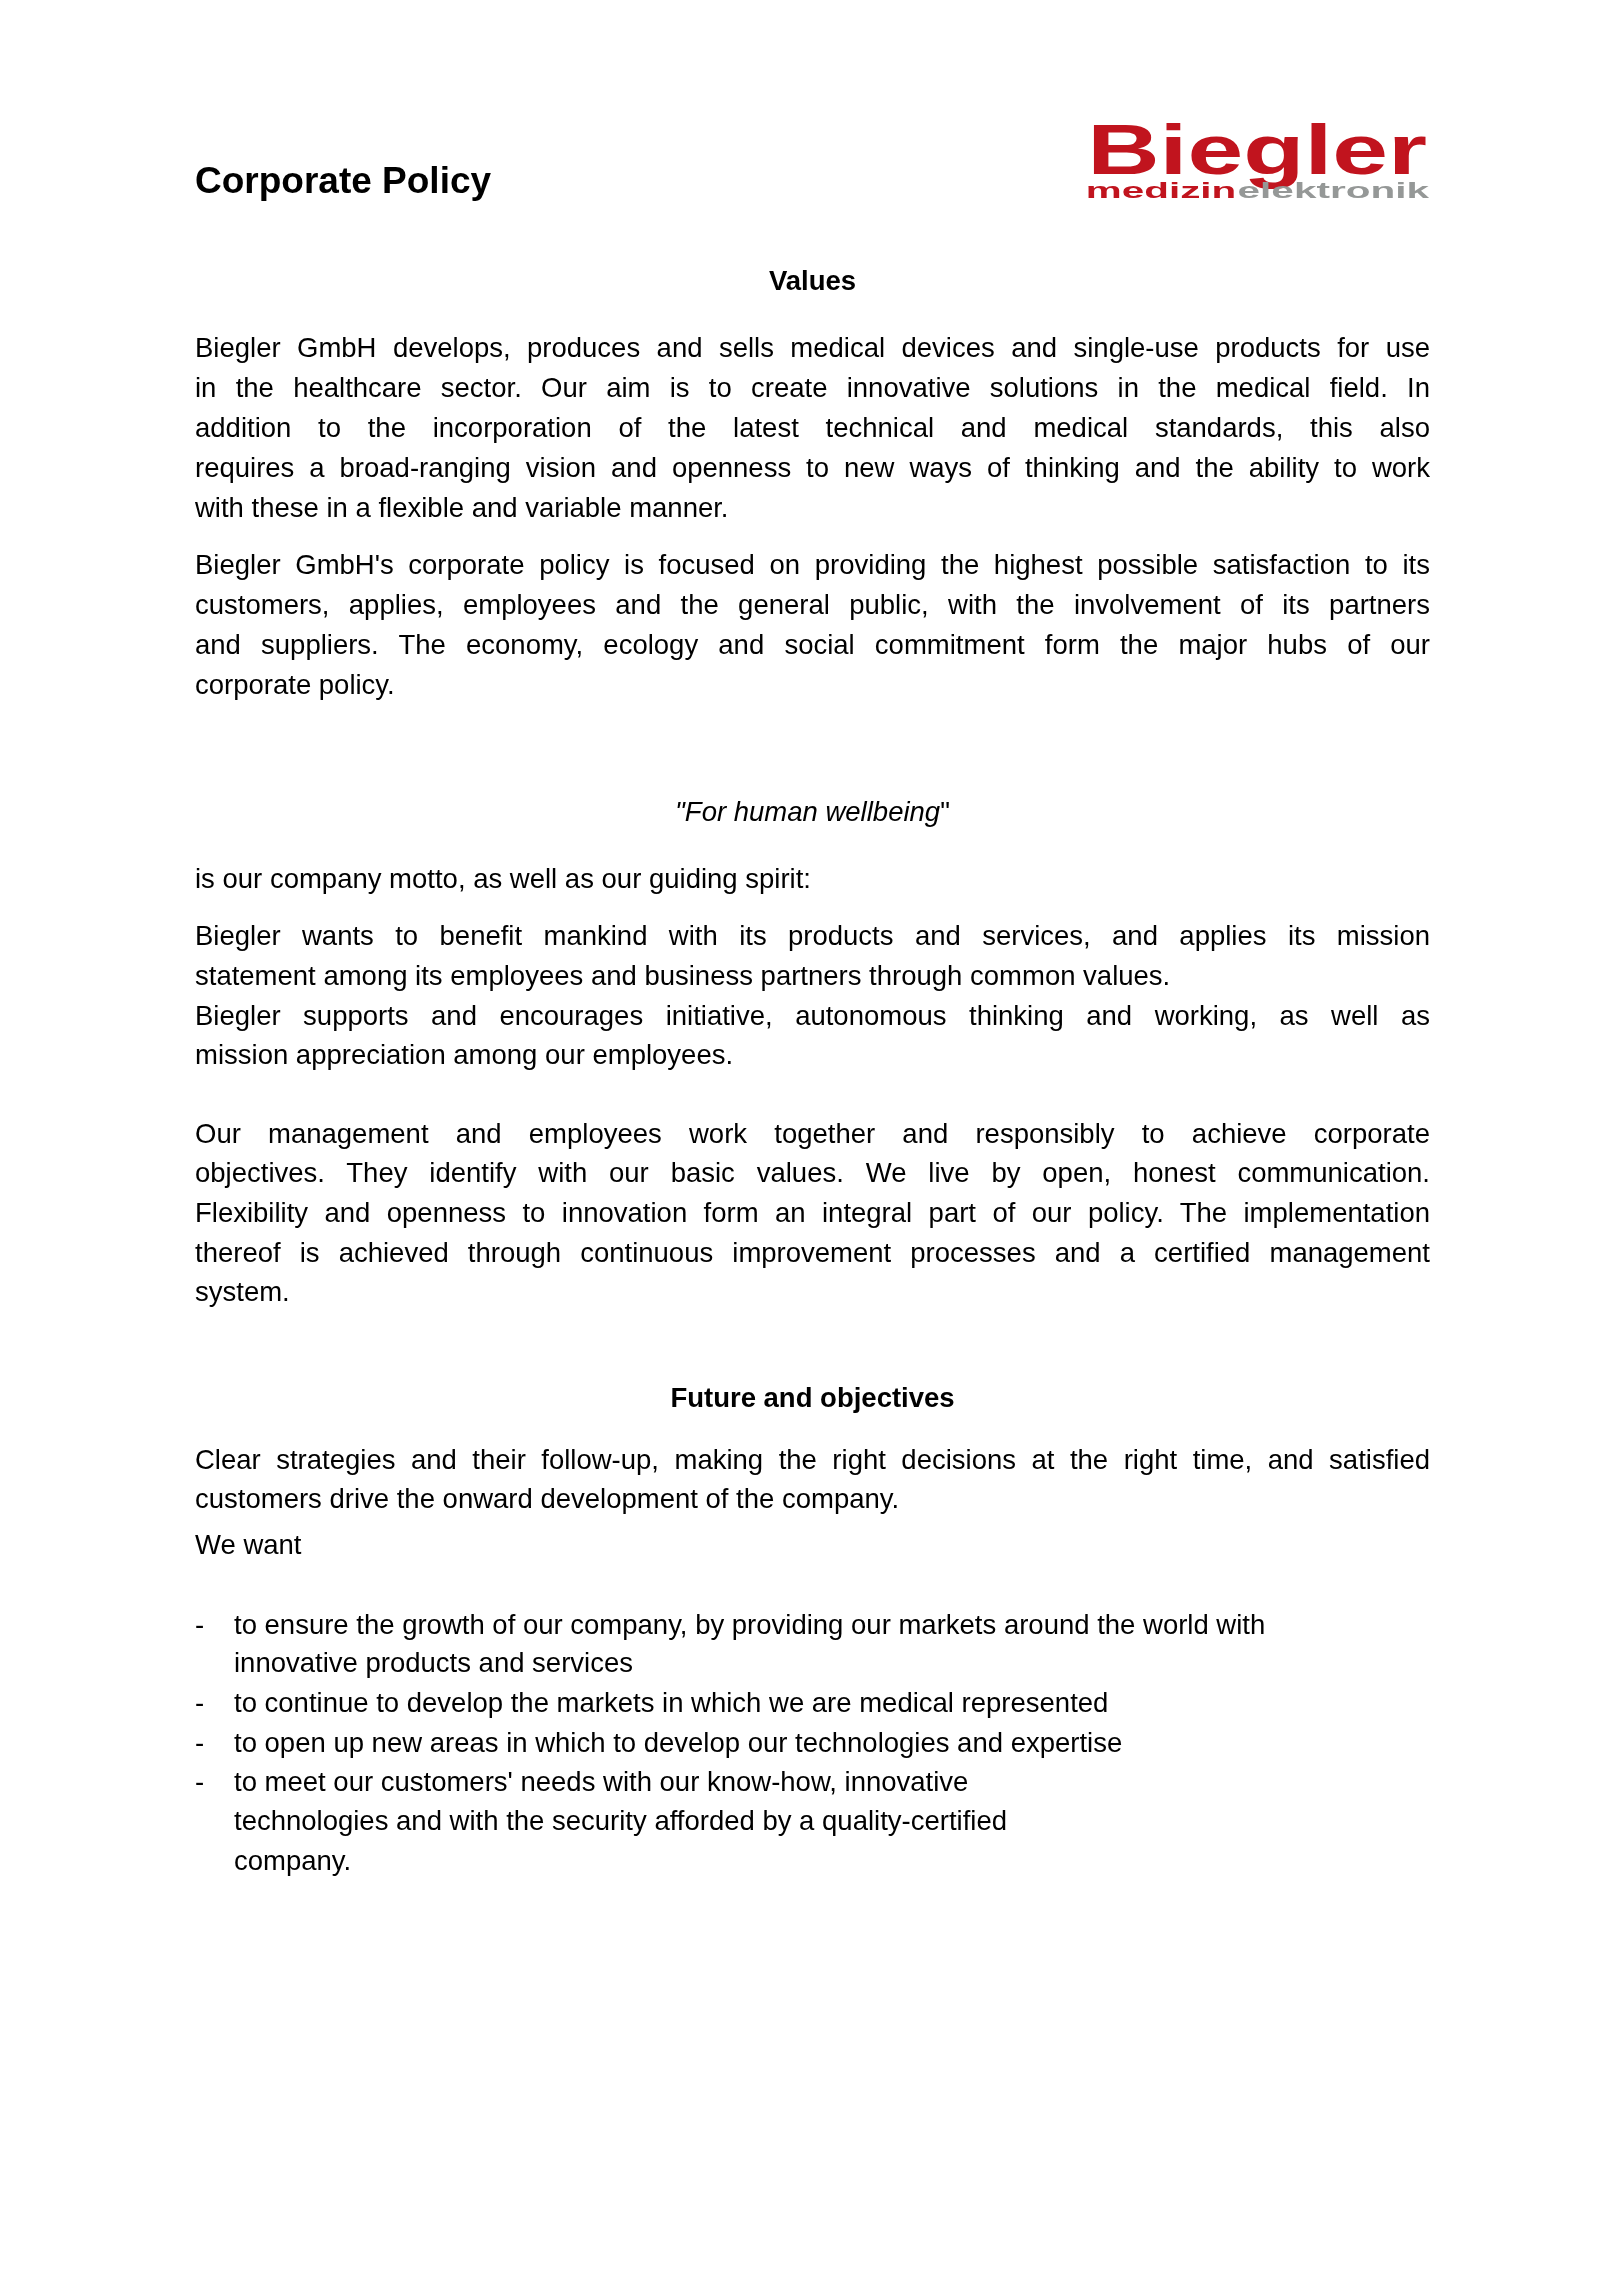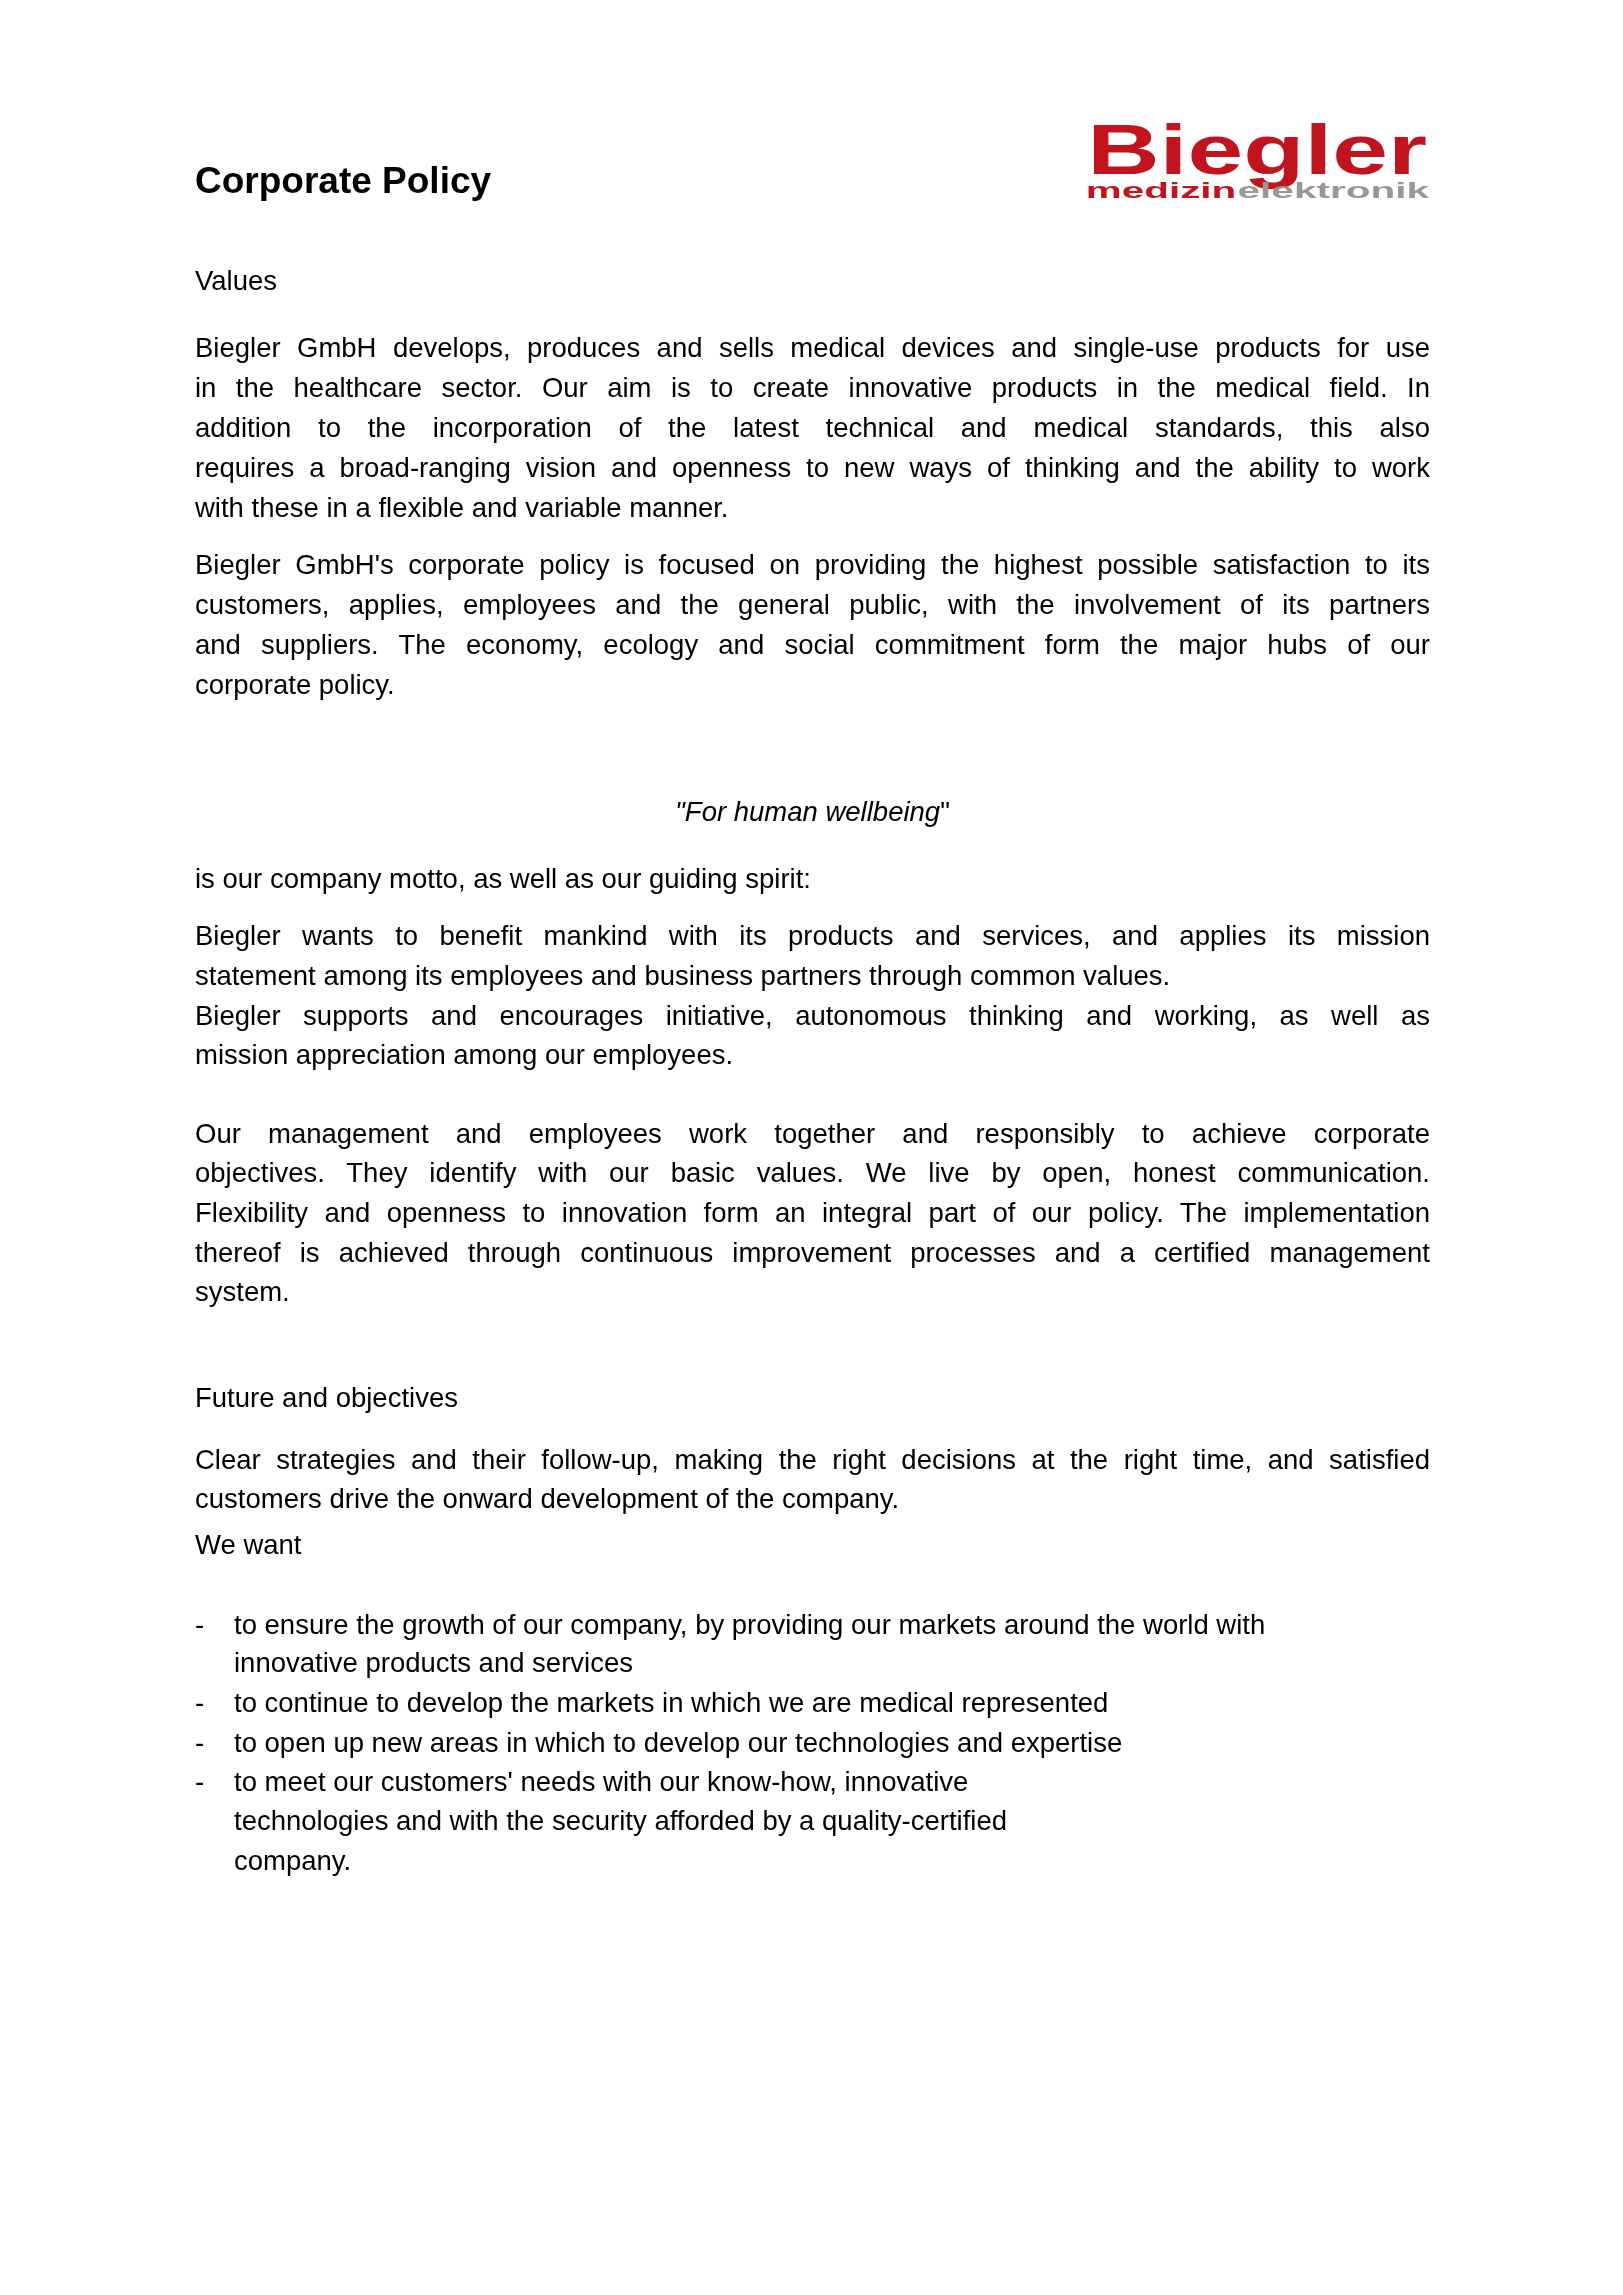--- a/index.html
+++ b/index.html
@@ -1,21 +1,21 @@
 <!DOCTYPE html>
 <html style="font-size:10.5px"><head>
 <meta charset="utf-8">
 <style>
   html, body { margin:0; padding:0; background:#ffffff; }
   body { width:1623px; height:2295px; position:relative; overflow:hidden;
          font-family:"Liberation Sans", sans-serif; color:#000000; }
   .page { position:absolute; left:0; top:0; width:1623px; height:2295px; background:#ffffff; }
   .title { position:absolute; left:195px; top:162px; font-size:37px; line-height:37px; font-weight:bold; white-space:nowrap;text-align:right; }
   .logo { position:absolute; left:1079px; top:116px; width:357px; height:85px; }
-  .heading { position:absolute; left:195px; width:1235px; font-size:27.5px; line-height:27.5px; font-weight:normal; white-space:nowrap; }
+  .heading { position:absolute; left:195px; width:1235px; text-align:center; font-size:27.5px; line-height:27.5px; font-weight:bold; white-space:nowrap; }
   .line { position:absolute; left:195px; width:1235px; font-size:27.5px; line-height:27.5px; white-space:nowrap; }
   .line.j { text-align:justify; text-align-last:justify; white-space:normal; }
   .line.c { text-align:center; }
   .line.r { text-align:right; }
   .bul-dash { position:absolute; left:195px; font-size:27.5px; line-height:27.5px; }
   .bul-line { position:absolute; left:234px; font-size:27.5px; line-height:27.5px; white-space:nowrap; }
   .motto-it { font-style:italic; }
 </style>
 </head>
 <body>
@@ -27,21 +27,21 @@
   <svg class="logo" viewBox="0 0 545 130" xmlns="http://www.w3.org/2000/svg">
     <text x="272" y="88" text-anchor="middle" font-family="Liberation Sans, sans-serif" font-weight="bold" font-size="108" fill="#C1141E" textLength="520" lengthAdjust="spacingAndGlyphs">Biegler</text>
     <text x="10" y="126" font-family="Liberation Sans, sans-serif" font-weight="bold" font-size="34" fill="#C1141E" textLength="230" lengthAdjust="spacingAndGlyphs">medizin</text>
     <text x="242" y="126" font-family="Liberation Sans, sans-serif" font-weight="bold" font-size="34" fill="#959897" textLength="293" lengthAdjust="spacingAndGlyphs">elektronik</text>
   </svg>
 
   <div class="heading" style="top:267px">Values</div>
 
   <div>
     <div class="line j" style="top:334px">Biegler GmbH develops, produces and sells medical devices and single-use products for use</div>
-    <div class="line j" style="top:374px">in the healthcare sector. Our aim is to create innovative products in the medical field. In</div>
+    <div class="line j" style="top:374px">in the healthcare sector. Our aim is to create innovative solutions in the medical field. In</div>
     <div class="line j" style="top:414px">addition to the incorporation of the latest technical and medical standards, this also</div>
     <div class="line j" style="top:454px">requires a broad-ranging vision and openness to new ways of thinking and the ability to work</div>
     <div class="line" style="top:494px">with these in a flexible and variable manner.</div>
   </div>
 
   <div>
     <div class="line j" style="top:551px">Biegler GmbH's corporate policy is focused on providing the highest possible satisfaction to its</div>
     <div class="line j" style="top:591px">customers, applies, employees and the general public, with the involvement of its partners</div>
     <div class="line j" style="top:631px">and suppliers. The economy, ecology and social commitment form the major hubs of our</div>
     <div class="line" style="top:671px">corporate policy.</div>

